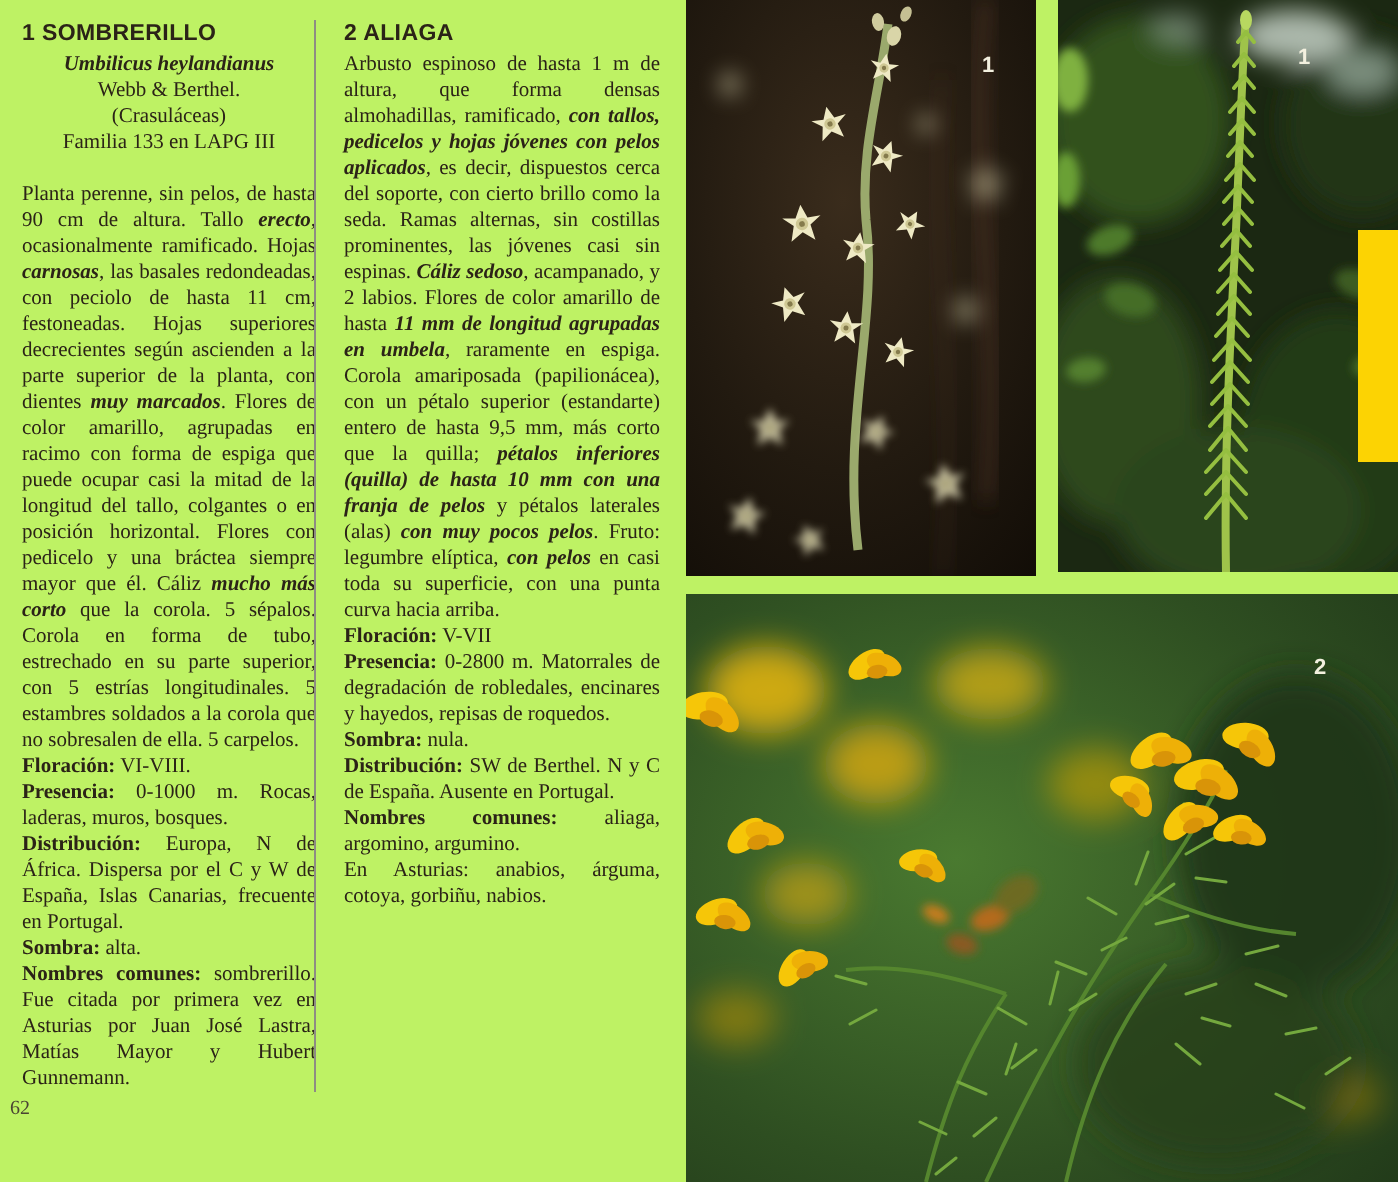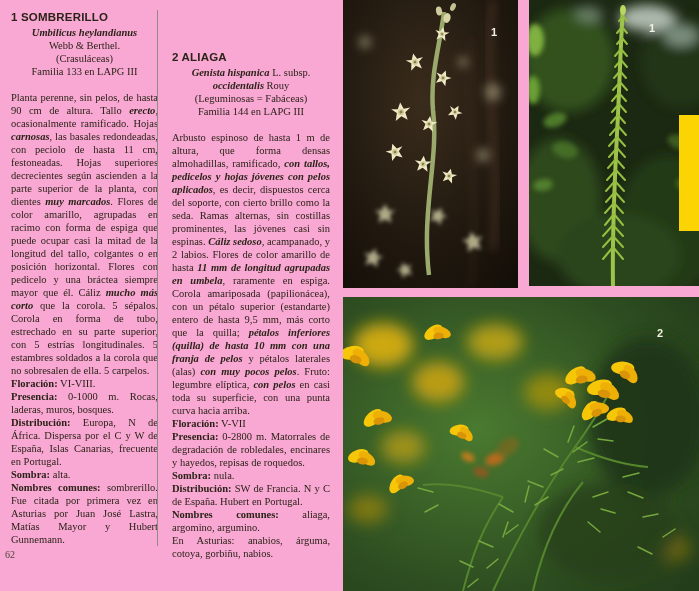--- a/index.html
+++ b/index.html
@@ -5,21 +5,21 @@
   html,body{margin:0;padding:0;}
   body{background:#d8d5c6;}
   .page{
     position:relative; width:699px; height:591px;
     background:#f9f7e4; overflow:hidden;
     font-family:"Liberation Serif","DejaVu Serif",serif;
     color:#2b2317;
   }
   .col{position:absolute; top:10px; font-size:10.5px; line-height:13px;}
   .col1{left:11px; width:147px;}
-  .col2{left:172px; width:158px;margin-top:40px;}
+  .col2{left:172px; width:158px;}
   .entry-title{
     font-family:"Liberation Sans","DejaVu Sans",sans-serif;
     font-weight:bold; font-size:11.5px; line-height:14px;
     margin:0 0 2px 0; letter-spacing:.2px;
   }
   .taxon{margin:0 0 13px 0;text-align:center;}
   .taxon div{min-height:13px;}
   .body-par{margin:0; text-align:justify; hyphens:auto; -webkit-hyphens:auto;}
   .details div{text-align:justify; hyphens:auto; -webkit-hyphens:auto;}
   .divider{position:absolute; left:157px; top:10px; width:1px; height:536px; background:#8e8c84;}
@@ -28,21 +28,21 @@
   .photo1{left:343px; top:0; width:175px; height:288px;}
   .photo2{left:529px; top:0; width:170px; height:286px;}
   .photo3{left:343px; top:297px; width:356px; height:294px;}
   .photo1 svg,.photo2 svg,.photo3 svg{display:block;}
   .color-tab{position:absolute; left:679px; top:115px; width:20px; height:116px; z-index:5;}
   .photo-label{font-family:"Liberation Sans","DejaVu Sans",sans-serif; font-weight:bold;}
 </style>
 </head>
 <body>
 
-<div class="page" style="background: #f9a8d4; color: rgb(43, 35, 23);">
+<div class="page" style="background: #bef264; color: rgb(43, 35, 23);">
 
   <section class="col col1">
     <h2 class="entry-title">1 SOMBRERILLO</h2>
     <div class="taxon">
         <div><span style="font-weight: bold; font-style: italic;">Umbilicus heylandianus</span></div>
         <div><span>Webb &amp; Berthel.</span></div>
         <div><span>(Crasuláceas)</span></div>
         <div><span>Familia 133 en LAPG III</span></div>
       </div>
     <p class="body-par"><span>Planta perenne, sin pelos, de hasta 90 cm de altura. Tallo </span><span style="font-weight: bold; font-style: italic;">erecto</span><span>, ocasionalmente ramificado. Hojas </span><span style="font-weight: bold; font-style: italic;">carnosas</span><span>, las basales redondeadas, con peciolo de hasta 11 cm, festoneadas. Hojas superiores decrecientes según ascienden a la parte superior de la planta, con dientes </span><span style="font-weight: bold; font-style: italic;">muy marcados</span><span>. Flores de color amarillo, agrupadas en racimo con forma de espiga que puede ocupar casi la mitad de la longitud del tallo, colgantes o en posición horizontal. Flores con pedicelo y una bráctea siempre mayor que él. Cáliz </span><span style="font-weight: bold; font-style: italic;">mucho más corto</span><span> que la corola. 5 sépalos. Corola en forma de tubo, estrechado en su parte superior, con 5 estrías longitudinales. 5 estambres soldados a la corola que no sobresalen de ella. 5 carpelos.</span></p>
@@ -52,31 +52,26 @@
         <div><span style="font-weight: bold;">Distribución:</span><span> Europa, N de África. Dispersa por el C y W de España, Islas Canarias, frecuente en Portugal.</span></div>
         <div><span style="font-weight: bold;">Sombra:</span><span> alta.</span></div>
         <div><span style="font-weight: bold;">Nombres comunes:</span><span> sombrerillo. Fue citada por primera vez en Asturias por Juan José Lastra, Matías Mayor y Hubert Gunnemann.</span></div>
       </div>
   </section>
 
   <div class="divider" style="background: rgb(142, 140, 132);"></div>
 
   <section class="col col2">
     <h2 class="entry-title">2 ALIAGA</h2>
-    <div class="taxon">
-        <div><span style="font-weight: bold; font-style: italic;">Genista hispanica</span><span> L. subsp. </span><span style="font-weight: bold; font-style: italic;">occidentalis</span><span> Rouy</span></div>
-        <div><span>(Leguminosas = Fabáceas)</span></div>
-        <div><span>Familia 144 en LAPG III</span></div>
-      </div>
     <p class="body-par"><span>Arbusto espinoso de hasta 1 m de altura, que forma densas almohadillas, ramificado, </span><span style="font-weight: bold; font-style: italic;">con tallos, pedicelos y hojas jóvenes con pelos aplicados</span><span>, es decir, dispuestos cerca del soporte, con cierto brillo como la seda. Ramas alternas, sin costillas prominentes, las jóvenes casi sin espinas. </span><span style="font-weight: bold; font-style: italic;">Cáliz sedoso</span><span>, acampanado, y 2 labios. Flores de color amarillo de hasta </span><span style="font-weight: bold; font-style: italic;">11 mm de longitud agrupadas en umbela</span><span>, raramente en espiga. Corola amariposada (papilionácea), con un pétalo superior (estandarte) entero de hasta 9,5 mm, más corto que la quilla; </span><span style="font-weight: bold; font-style: italic;">pétalos inferiores (quilla) de hasta 10 mm con una franja de pelos</span><span> y pétalos laterales (alas) </span><span style="font-weight: bold; font-style: italic;">con muy pocos pelos</span><span>. Fruto: legumbre elíptica, </span><span style="font-weight: bold; font-style: italic;">con pelos</span><span> en casi toda su superficie, con una punta curva hacia arriba.</span></p>
     <div class="details">
         <div><span style="font-weight: bold;">Floración:</span><span> V-VII</span></div>
         <div><span style="font-weight: bold;">Presencia:</span><span> 0-2800 m. Matorrales de degradación de robledales, encinares y hayedos, repisas de roquedos.</span></div>
         <div><span style="font-weight: bold;">Sombra:</span><span> nula.</span></div>
-        <div><span style="font-weight: bold;">Distribución:</span><span> SW de Francia. N y C de España. Hubert en Portugal.</span></div>
+        <div><span style="font-weight: bold;">Distribución:</span><span> SW de Berthel. N y C de España. Ausente en Portugal.</span></div>
         <div><span style="font-weight: bold;">Nombres comunes:</span><span> aliaga, argomino, argumino.</span></div>
         <div><span style="font-weight: normal;">En Asturias:</span><span> anabios, árguma, cotoya, gorbiñu, nabios.</span></div>
       </div>
   </section>
 
   <figure class="photo1">
     <svg viewBox="0 0 175 288" width="175" height="288">
       <defs>
         <radialGradient id="p1g" cx="45%" cy="35%" r="85%">
           <stop offset="0" stop-color="#3a2c1c"></stop>

